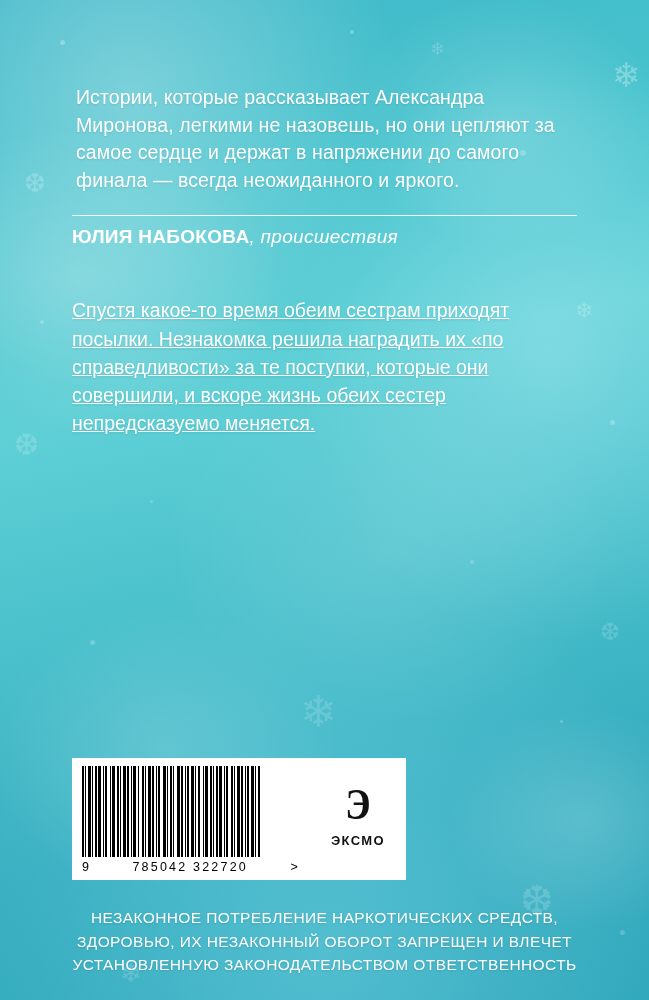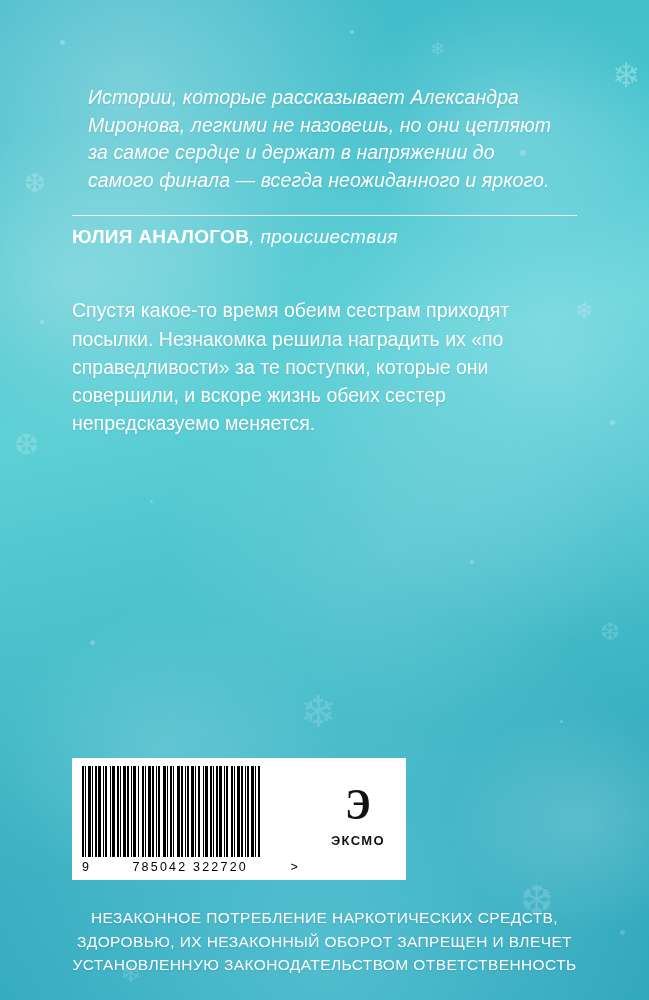--- a/index.html
+++ b/index.html
@@ -56,25 +56,24 @@
     z-index: 5;
     padding: 0 72px;
   }
 
   
   .quote-block {
     margin-top: 84px;
     color: #ffffff;
   }
   .quote-text {
-    font-style: italic;
     font-size: 19.5px;
     line-height: 1.42;
     letter-spacing: 0.1px;
-    margin: 16px;
+    margin: 4px;
     text-shadow: 0 1px 2px rgba(0,0,0,0.10);
   }
   .quote-rule {
     width: 100%;
     height: 1.5px;
     background: rgba(255,255,255,0.9);
     margin: 20px 0 10px 0;
   }
   .quote-author {
     font-size: 19px;
@@ -92,21 +91,21 @@
   .annotation {
     margin-top: 48px;
     color: #ffffff;
   }
   .annotation p {
     font-size: 19.5px;
     line-height: 1.45;
     margin: 0 0 26px 0;
     text-shadow: 0 1px 2px rgba(0,0,0,0.10);
   }
-  .annotation p:last-child { margin-bottom: 0; }
+  .annotation p:last-child { margin-bottom: 0; text-decoration: underline; }
 
   
   .bottom-area {
     position: absolute;
     left: 0;
     right: 0;
     bottom: 0;
     z-index: 6;
   }
   .barcode-row {
@@ -225,21 +224,21 @@
     <span class="dot" style="left:250px; top:860px; width:4px;  height:4px;  opacity:.35;"></span>
     <span class="dot" style="left:620px; top:930px; width:5px;  height:5px;  opacity:.35;"></span>
   </div>
 
   <div class="content">
 
     <div class="quote-block">
       <p class="quote-text">Истории, которые рассказывает Александра Миронова, легкими не назовешь, но они цепляют за самое сердце и держат в напряжении до самого финала — всегда неожиданного и яркого.</p>
       <div class="quote-rule"></div>
       <div class="quote-author">
-        <span class="name">ЮЛИЯ АНАЛОГОВ</span><span class="role">, происшествия</span>
+        <span class="name">ЮЛИЯ НАБОКОВА</span><span class="role">, происшествия</span>
       </div>
     </div>
 
     <div class="annotation">
       <p>Спустя какое-то время обеим сестрам приходят посылки. Незнакомка решила наградить их «по справедливости» за те поступки, которые они совершили, и вскоре жизнь обеих сестер непредсказуемо меняется.</p>
     </div>
 
   </div>
 
   <div class="bottom-area">

